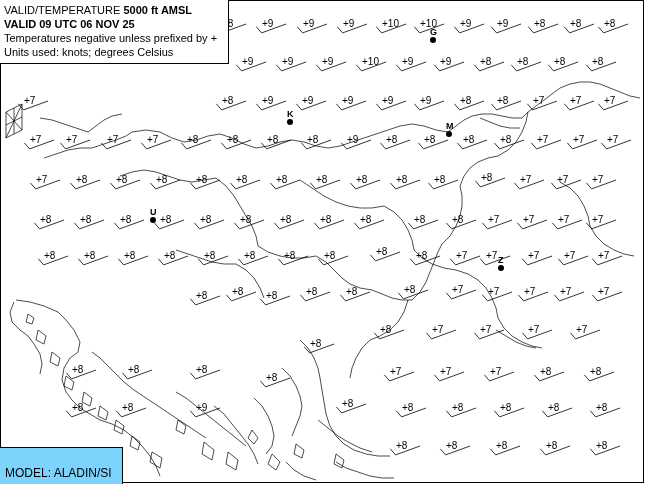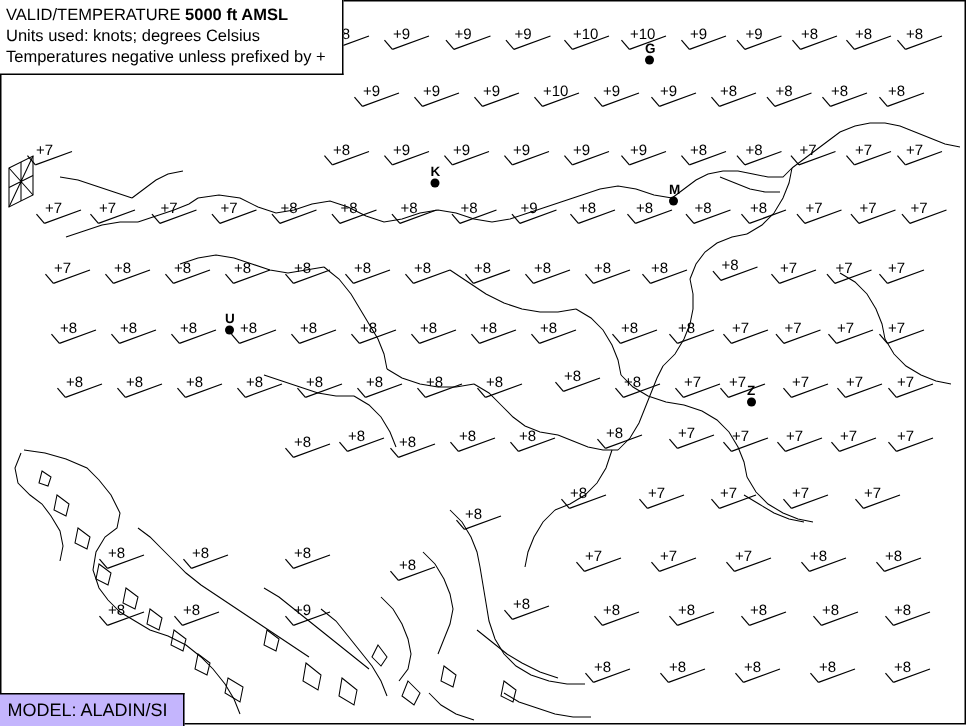--- a/index.html
+++ b/index.html
@@ -51,25 +51,25 @@
     line-height: 14px;
     white-space: nowrap;
   }
   #header-box .bold {
     font-weight: bold;
   }
   #model-box {
     position: absolute;
     left: 0;
     bottom: 0;
-    background: #c4b5fd;
+    background: #7dd3fc;
     border: 1px solid #000000;
     border-left: none;
     border-bottom: none;
-    padding: 3px 10px 3px 5px;
+    padding: 18px 10px 3px 5px;
     box-sizing: border-box;
   }
   #model-box .line {
     font-size: 12px;
     line-height: 15px;
     white-space: nowrap;
   }
   .temp-label {
     position: absolute;
     font-size: 10px;
@@ -846,21 +846,22 @@
   <div id="cities">
       <div class="city-label" style="left: 430px; top: 28px;">G</div>
       <div class="city-label" style="left: 287px; top: 110px;">K</div>
       <div class="city-label" style="left: 446px; top: 122px;">M</div>
       <div class="city-label" style="left: 150px; top: 208px;">U</div>
       <div class="city-label" style="left: 498px; top: 256px;">Z</div>
     </div>
 
   <div id="header-box">
     <div class="line"><span>VALID/TEMPERATURE </span><span class="bold">5000 ft AMSL</span></div>
+    <div class="line bold">VALID 09 UTC 06 NOV 25</div>
+    <div class="line">Temperatures negative unless prefixed by +</div>
     <div class="line">Units used: knots; degrees Celsius</div>
-    <div class="line">Temperatures negative unless prefixed by +</div>
   </div>
 
   <div id="model-box">
     <div class="line">MODEL: ALADIN/SI</div>
   </div>
 
 </div>
 
 </body></html>

